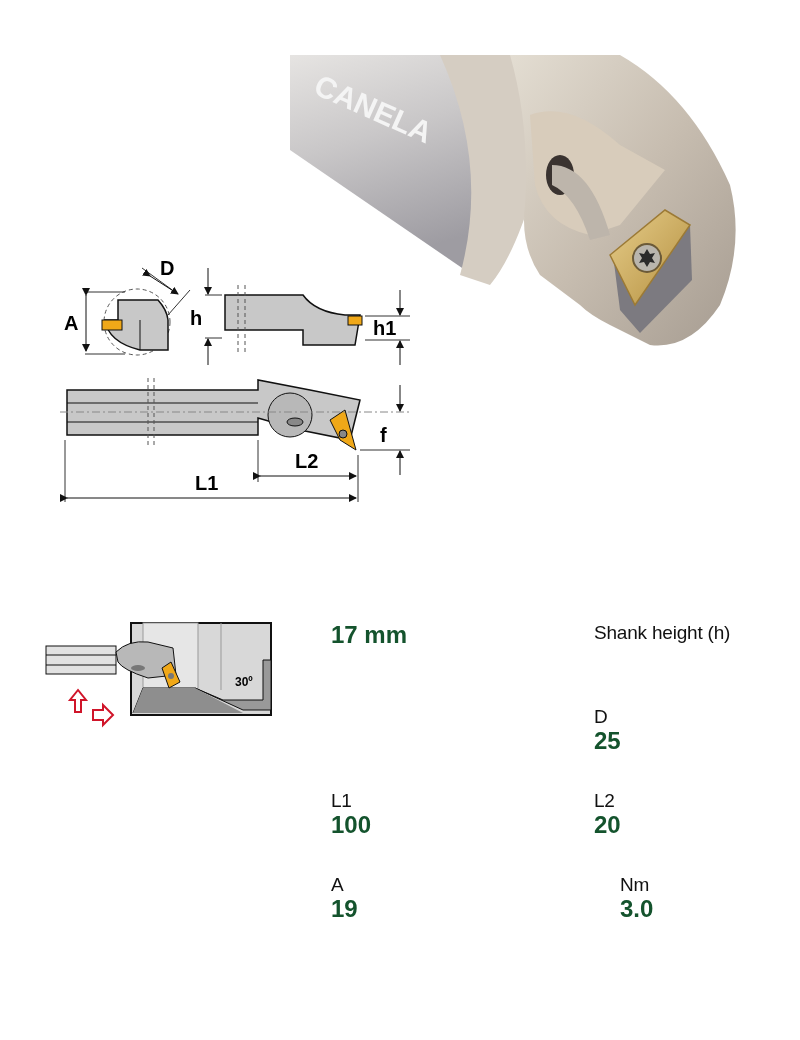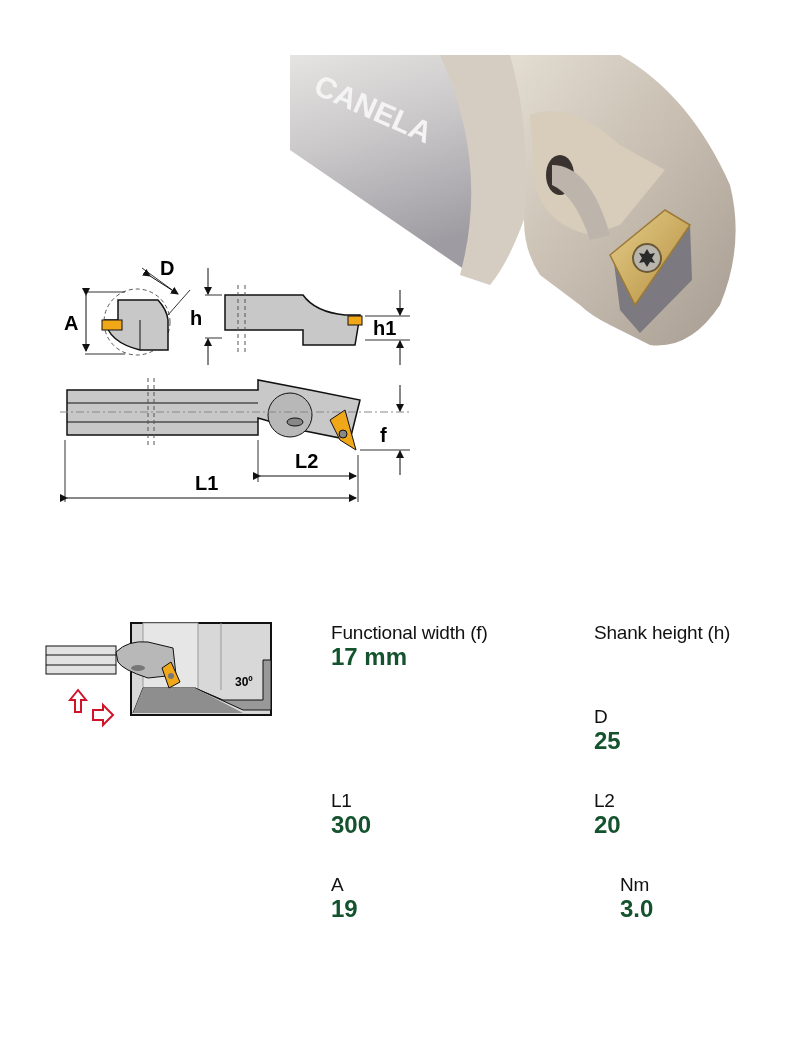--- a/index.html
+++ b/index.html
@@ -128,35 +128,34 @@
     <ellipse cx="100" cy="58" rx="7" ry="3" fill="#777"></ellipse>
     <path d="M124 58 L133 52 L142 72 L131 78 Z" fill="#f0a818" stroke="#111"></path>
     <circle cx="133" cy="66" r="3" fill="#777"></circle>
     <text x="197" y="76" font-size="12">30º</text>
     <path d="M40 80 L32 90 L37 90 L37 102 L43 102 L43 90 L48 90 Z" fill="none" stroke="#d0152a" stroke-width="2"></path>
     <path d="M55 100 L65 100 L65 95 L75 105 L65 115 L65 110 L55 110 Z" fill="none" stroke="#d0152a" stroke-width="2"></path>
   </svg>
 </div>
 
 <div class="spec" style="left:331px;top:622px;">
-  <div class="lbl">Functional width (f)</div>
   <div class="val">17 mm</div>
 </div>
 <div class="spec" style="left:594px;top:622px;text-align:center;">
   <div class="lbl">Shank height (h)</div>
 </div>
 <div class="spec" style="left:331px;top:706px;">
 </div>
 <div class="spec" style="left:594px;top:706px;">
   <div class="lbl">D</div>
   <div class="val">25</div>
 </div>
 <div class="spec" style="left:331px;top:790px;">
   <div class="lbl">L1</div>
-  <div class="val">300</div>
+  <div class="val">100</div>
 </div>
 <div class="spec" style="left:594px;top:790px;">
   <div class="lbl">L2</div>
   <div class="val">20</div>
 </div>
 <div class="spec" style="left:331px;top:874px;">
   <div class="lbl">A</div>
   <div class="val">19</div>
 </div>
 <div class="spec" style="left:620px;top:874px;">

